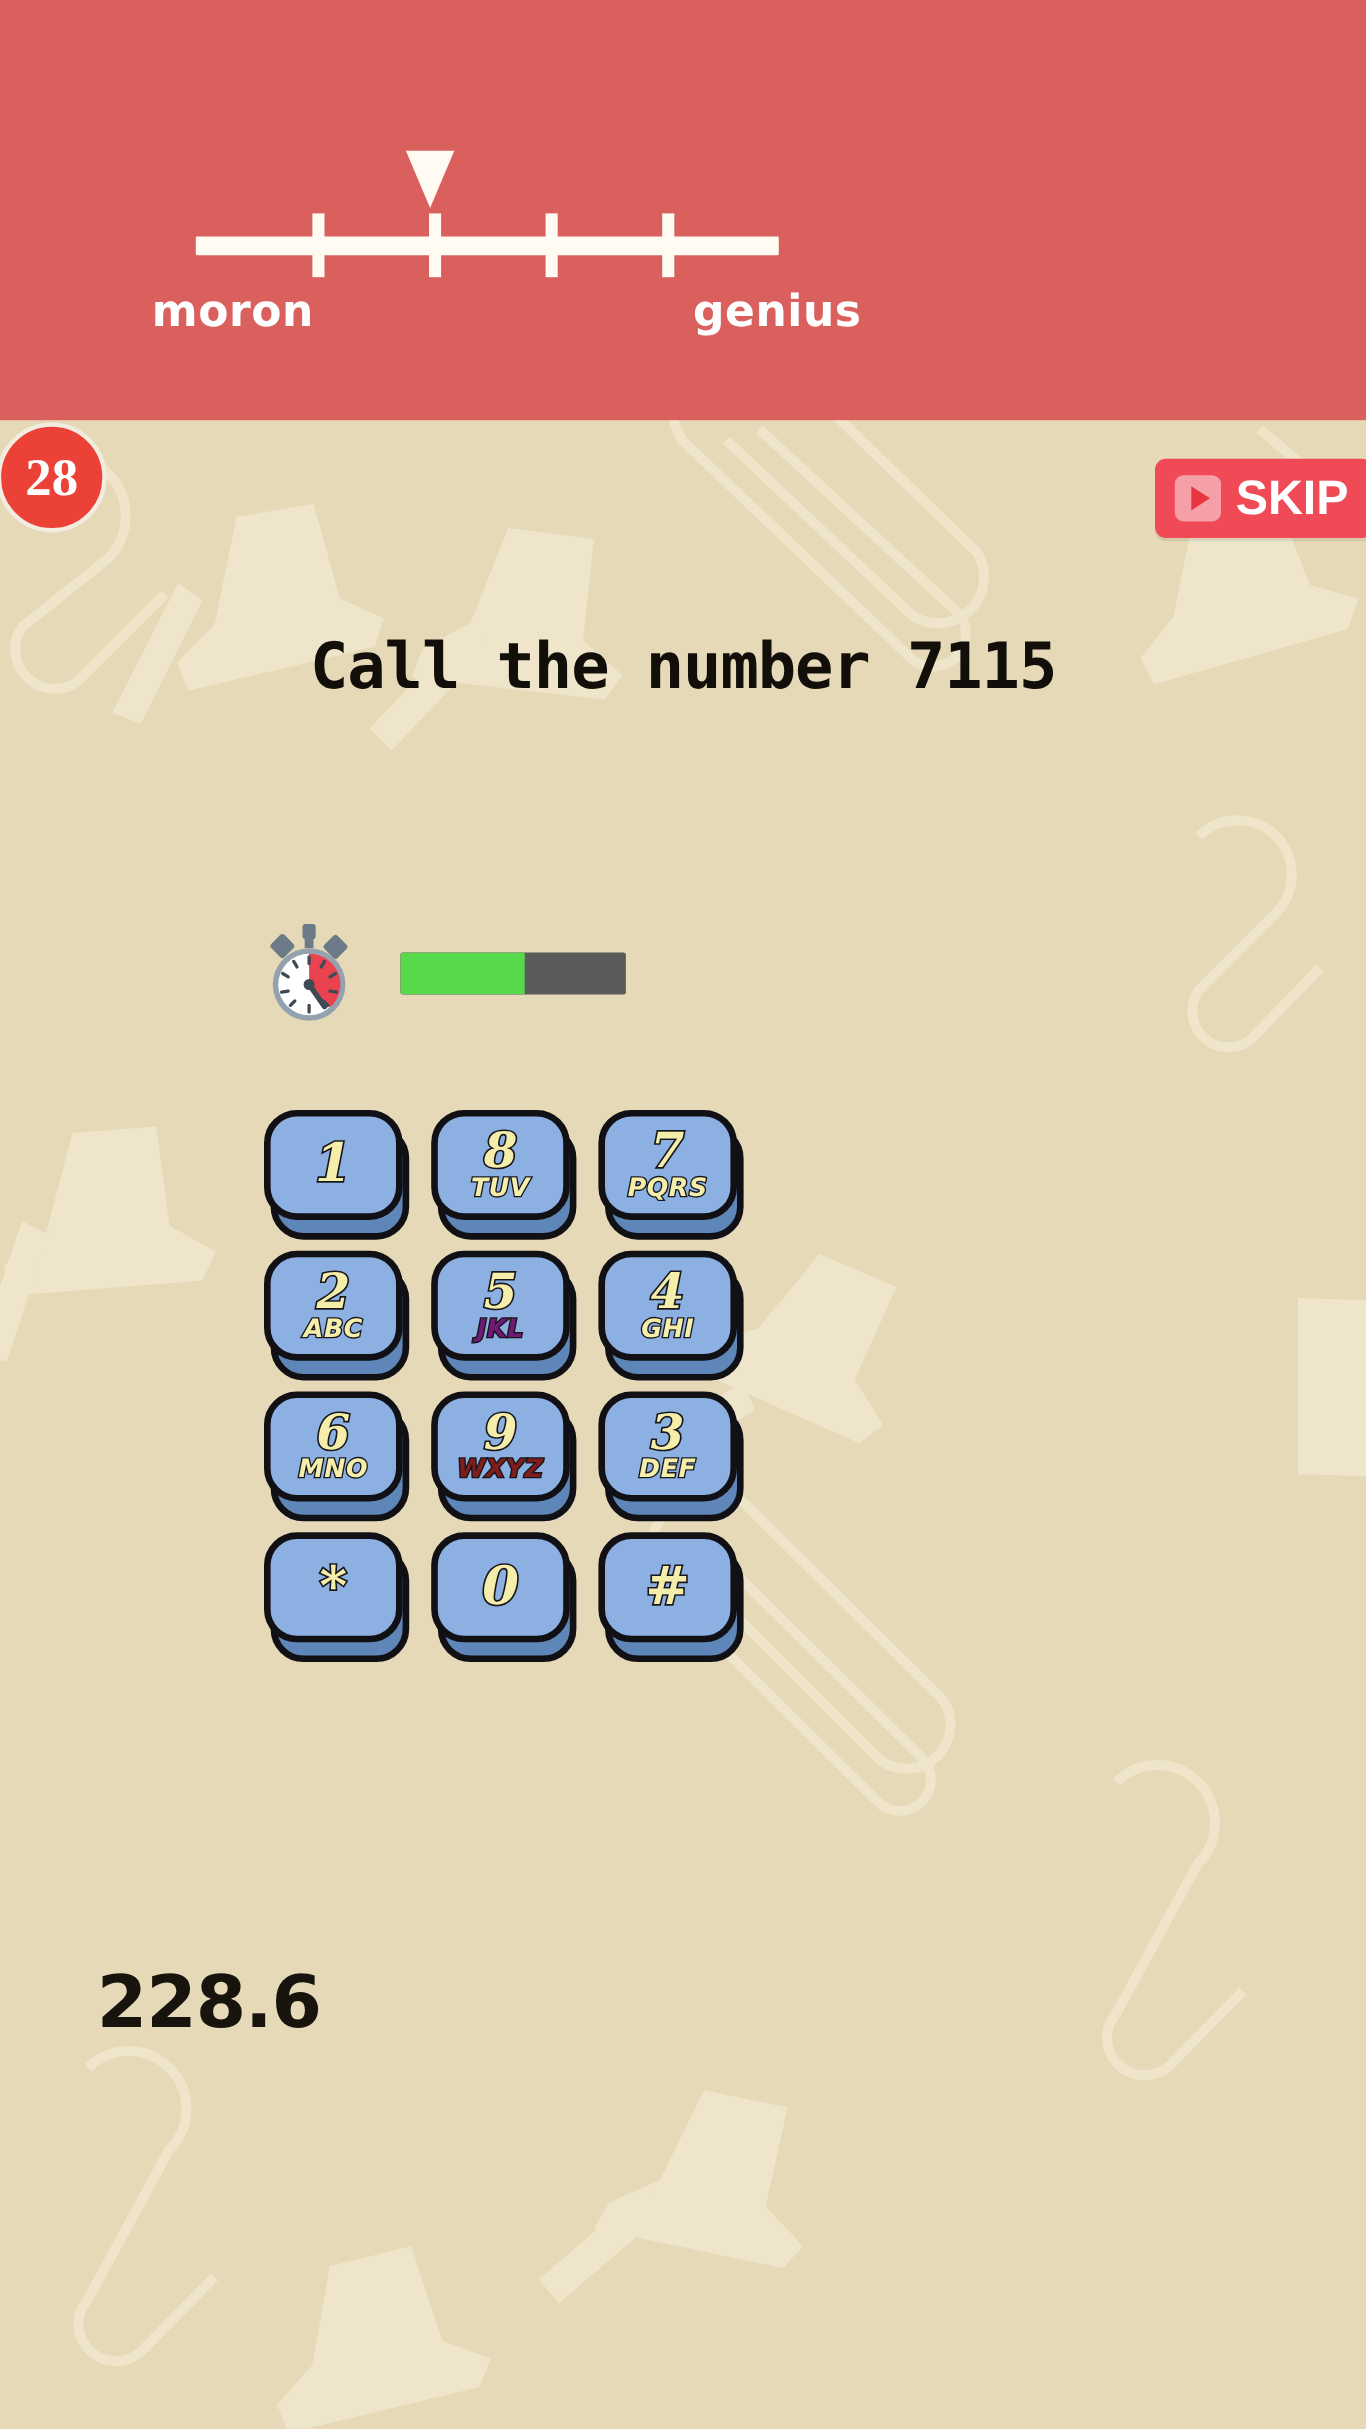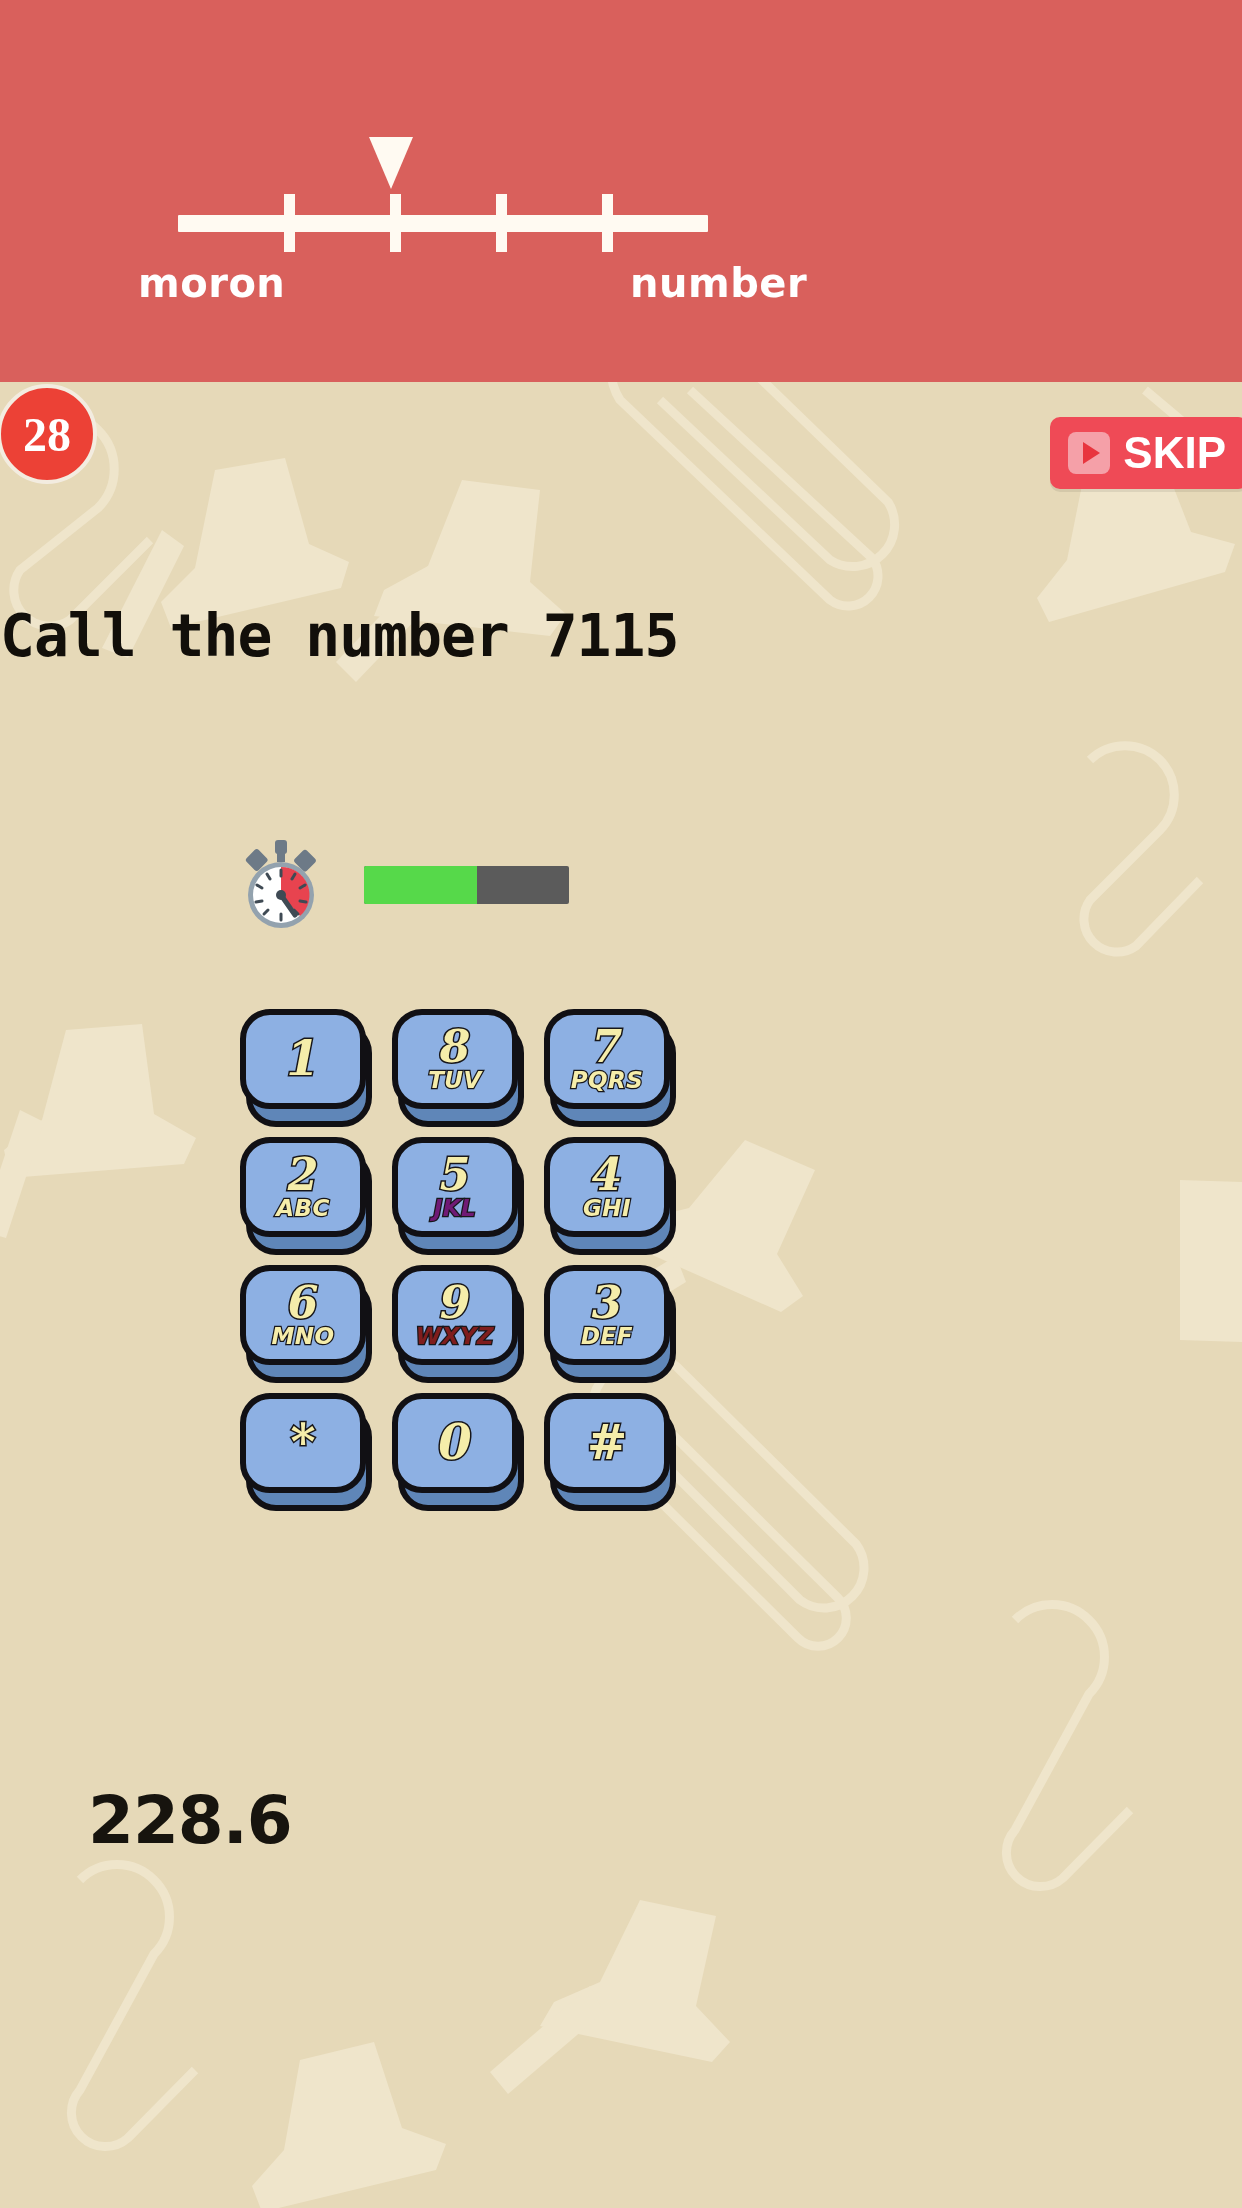--- a/index.html
+++ b/index.html
@@ -79,21 +79,21 @@
     margin-left:4px;
   }
   #skip-label {
     color:#ffffff; font-weight:bold; font-size:44px; letter-spacing:0px;
     font-family:"Liberation Sans", sans-serif;
     text-align:center;
   }
 
   
   #question-text {
-    position:absolute; left:0; top:602px; width:1242px; text-align:left;
+    position:absolute; left:0; top:571px; width:1242px; text-align:center;
     z-index:3;
     font-family:"DejaVu Sans Mono", monospace;
     font-weight:bold; font-size:58px; color:#120f0a; letter-spacing:-1px;
   }
 
   
   #timer-row {
     position:absolute; left:240px; top:840px; z-index:3;
     display:flex; align-items:center; gap:42px;
   }
@@ -208,21 +208,21 @@
   <div id="meter-wrap">
     <div id="meter-line"></div>
     <div class="meter-tick" style="left:284px;"></div>
     <div class="meter-tick" style="left:390px;"></div>
     <div class="meter-tick" style="left:496px;"></div>
     <div class="meter-tick" style="left:602px;"></div>
     <div id="meter-pointer"></div>
   </div>
 
   <div id="label-low">moron</div>
-  <div id="label-high">number</div>
+  <div id="label-high">genius</div>
 </div>
 
 <div id="level-badge" style="background: rgb(236, 65, 54);">
   <span id="level-badge-number">28</span>
 </div>
 
 <div id="skip-button" style="background: rgb(239, 74, 86);">
   <span id="skip-play-icon">
       <span class="tri"></span>
     </span>

